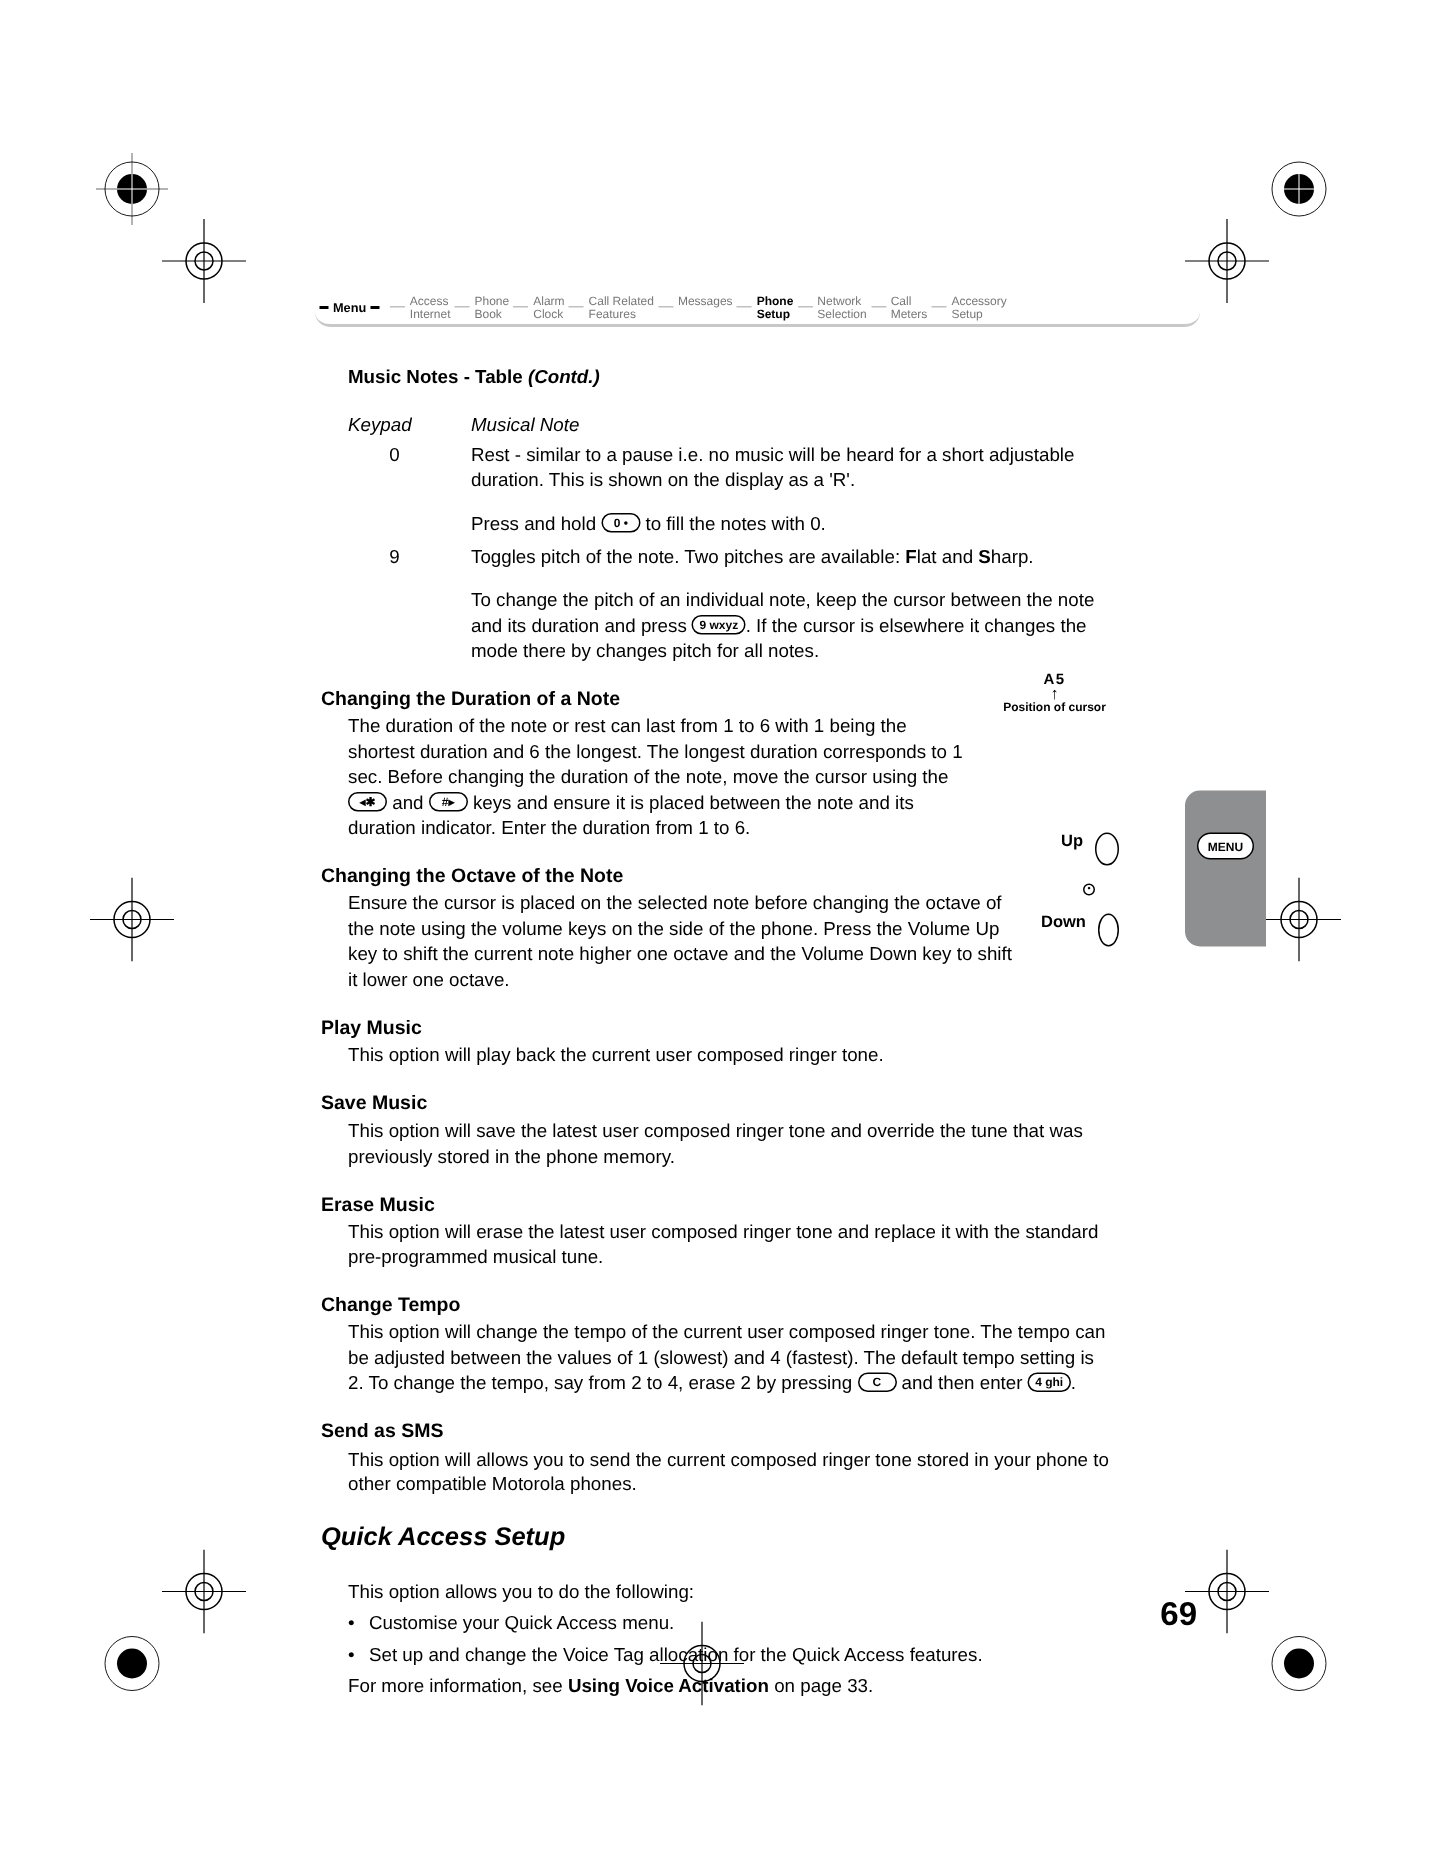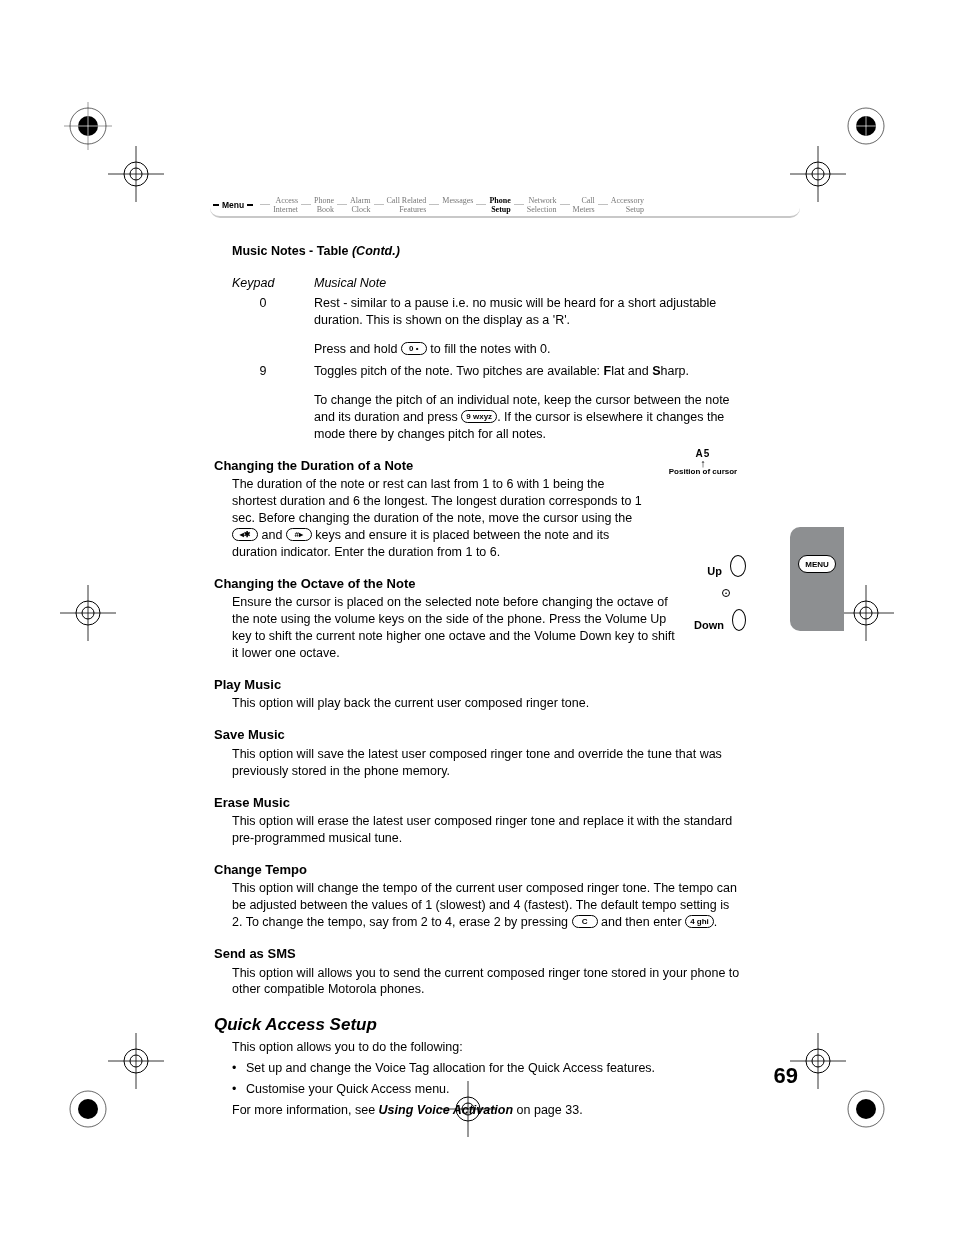--- a/index.html
+++ b/index.html
@@ -29,26 +29,25 @@
     border-bottom: 2px solid #c8c8c8;
     border-radius: 0 0 10px 10px;
   }
   .menubar .items {
     position: relative;
     display: flex;
     align-items: flex-start;
     gap: 0;
   }
   .menubar .item {
-    text-align: right;
+    text-align: left;
     line-height: 9px;
     padding: 0 3px;
     position: relative;
     top: -2px;
-    font-family: Liberation Serif, serif;
   }
   .menubar .item.sel { font-weight: 700; color: #000; }
   .menubar .dash {
     width: 10px;
     height: 1px;
     background: #c0c0c0;
     margin-top: 6px;
   }
   .menubar .menu-label {
     font-weight: 700;
@@ -110,26 +109,26 @@
     position: relative;
     top: -1px;
   }
 
   h2.qas {
     font-style: italic;
     font-weight: 700;
     font-size: 17px;
     margin-top: 16px;
     margin-left: -18px;
-    margin-bottom: 2px;
+    margin-bottom: 16px;
   }
   ul.bullets { list-style: none; padding-left: 14px; margin: 4px 0; }
   ul.bullets li::before { content: "•"; display: inline-block; width: 14px; margin-left: -14px; }
   ul.bullets li { margin-bottom: 4px; }
-  .xref { font-weight: 700; font-style: italic; }
+  .xref { font-weight: 700; }
 
   
   .anno-cursor {
     position: absolute;
     left: 660px;
     top: 448px;
     width: 86px;
     text-align: center;
     font-size: 8px;
     font-weight: 700;
@@ -138,21 +137,21 @@
   .anno-cursor .arrow { font-size: 11px; line-height: 8px; }
 
   .anno-volume {
     position: absolute;
     left: 694px;
     top: 555px;
     width: 52px;
     font-size: 11px;
     font-weight: 700;
   }
-  .anno-volume .row { display: flex; align-items: flex-end; gap: 8px; margin-bottom: 12px; justify-content: flex-end; }
+  .anno-volume .row { display: flex; align-items: flex-start; gap: 8px; margin-bottom: 12px; justify-content: flex-end; }
   .vol-btn {
     width: 16px; height: 22px;
     border: 1.2px solid #000;
     border-radius: 50% / 50%;
   }
   .vol-dot {
     width: 8px; height: 8px; border: 1px solid #000; border-radius: 50%;
     margin-left: 28px;
     display: flex; align-items: center; justify-content: center;
     font-size: 6px;
@@ -358,22 +357,22 @@
   <p class="body-p">
     <span>This option will change the tempo of the current user composed ringer tone. The tempo can be adjusted between the values of 1 (slowest) and 4 (fastest). The default tempo setting is 2. To change the tempo, say from 2 to 4, erase 2 by pressing </span><span class="keycap">C</span><span> and then enter </span><span class="keycap">4 ghi</span><span>.</span>
   </p>
 
   <h3 class="sec">Send as SMS</h3>
   <p class="body-p">This option will allows you to send the current composed ringer tone stored in your phone to other compatible Motorola phones.</p>
 
   <h2 class="qas">Quick Access Setup</h2>
   <p class="body-p">This option allows you to do the following:</p>
   <ul class="bullets">
+    <li>Customise your Quick Access menu.</li>
     <li>Set up and change the Voice Tag allocation for the Quick Access features.</li>
-    <li>Customise your Quick Access menu.</li>
   </ul>
   <p class="body-p">
     <span>For more information, see </span><span class="xref">Using Voice Activation</span><span> on page 33.</span>
   </p>
 
 </div>
 
 <div class="anno-cursor">
   <div class="a5">A5</div>
   <div class="arrow">↑</div>

